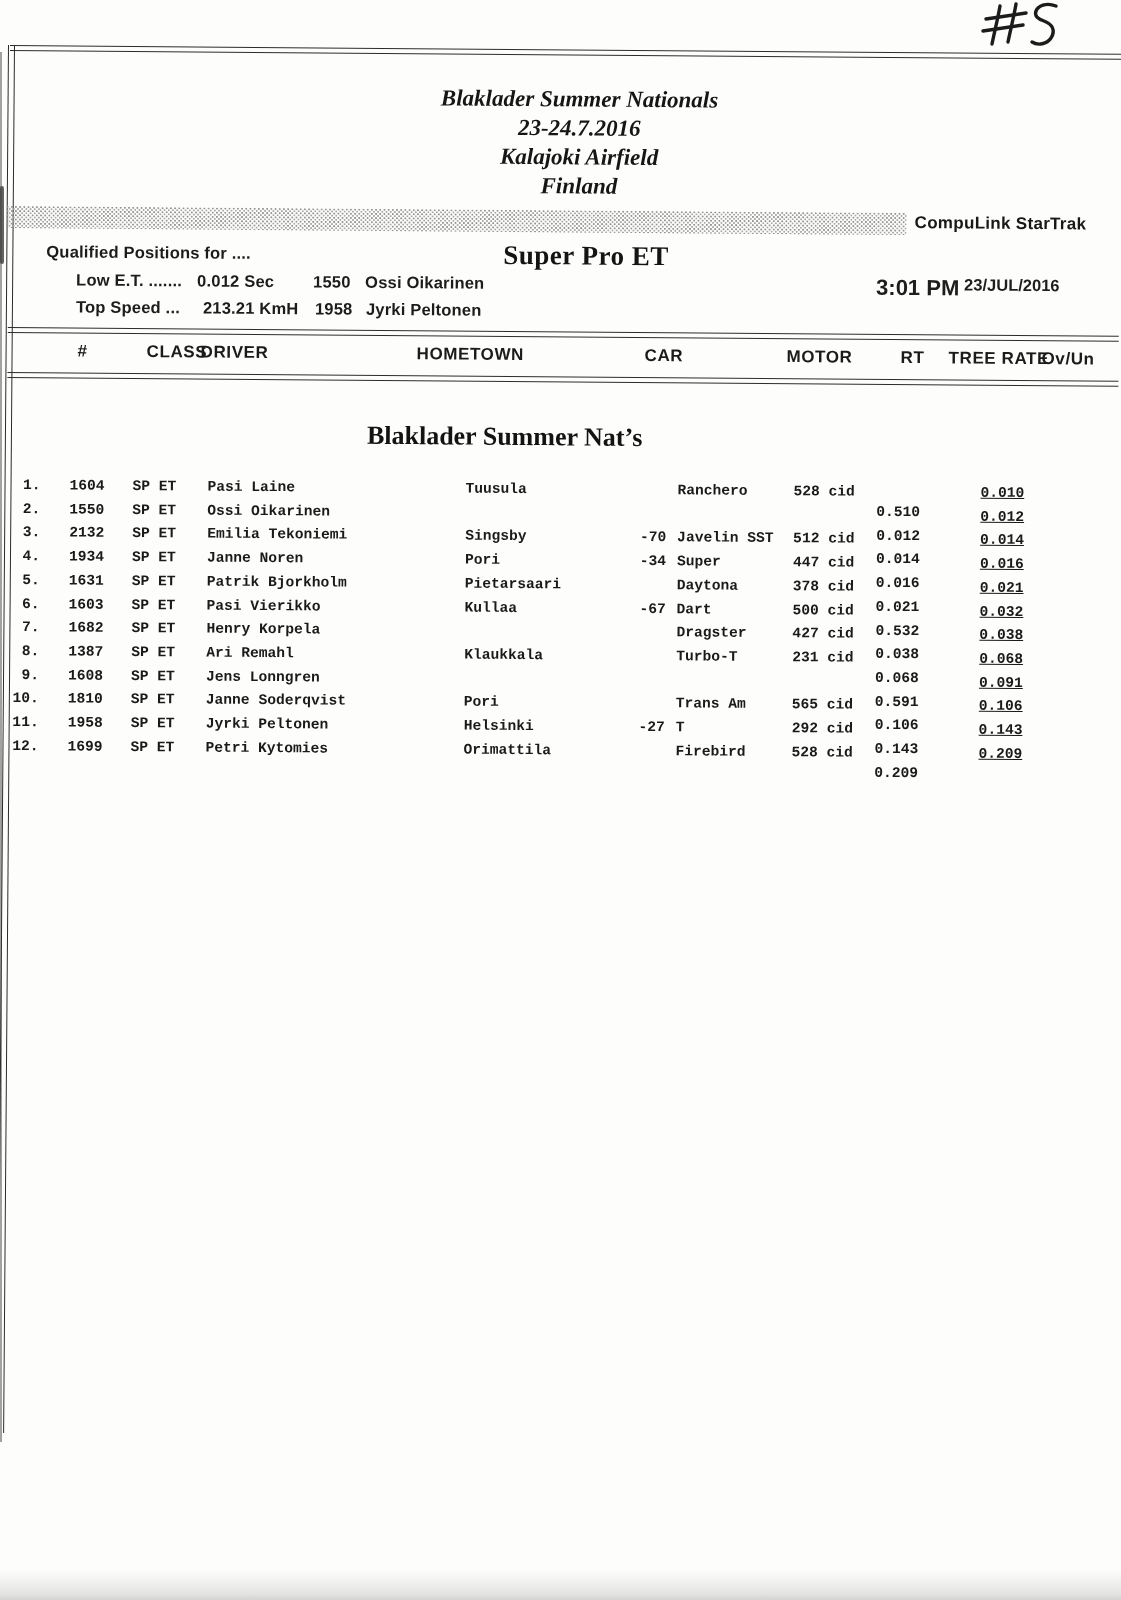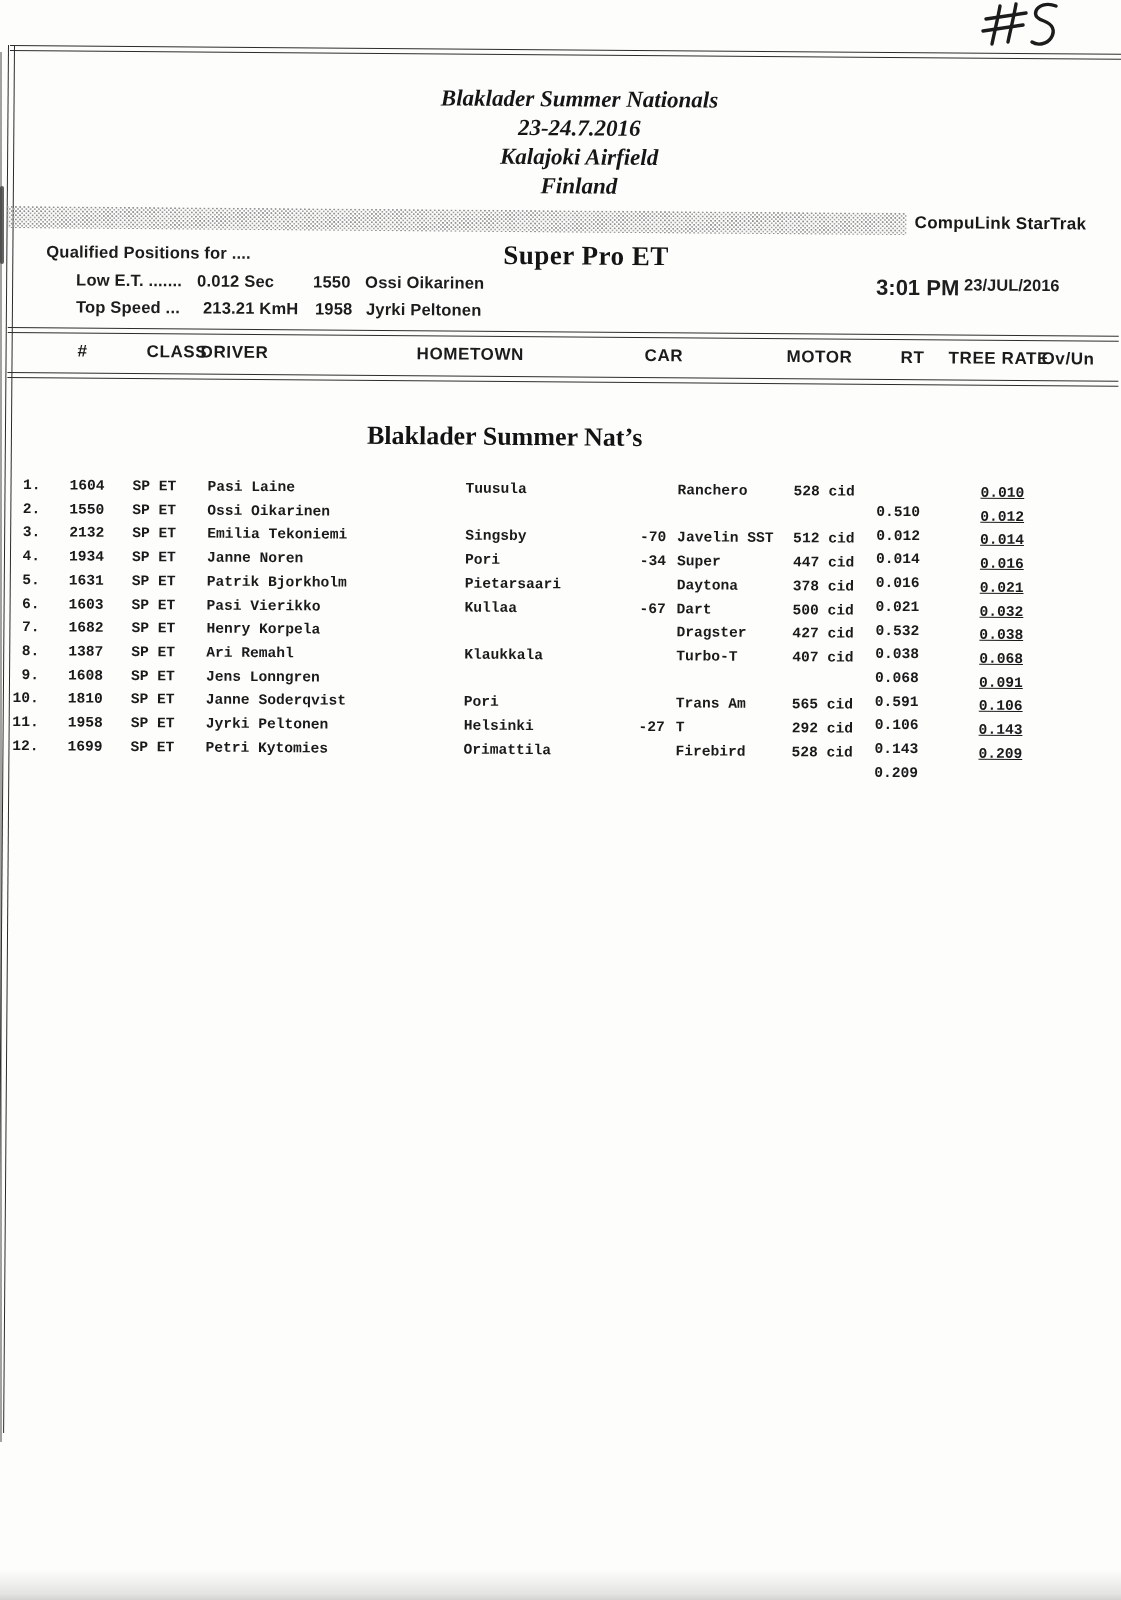--- a/index.html
+++ b/index.html
@@ -219,21 +219,21 @@
           <span class="c-ovun">0.038</span>
         </div>
         <div class="trow" style="top: 165.9px;">
           <span class="c-pos">8.</span>
           <span class="c-num">1387</span>
           <span class="c-cls">SP ET</span>
           <span class="c-driver">Ari Remahl</span>
           <span class="c-home">Klaukkala</span>
           <span class="c-cyear"></span>
           <span class="c-cmodel">Turbo-T</span>
-          <span class="c-motor">407 cid</span>
+          <span class="c-motor">231 cid</span>
           <span class="c-rt">0.068</span>
           <span class="c-ovun">0.068</span>
         </div>
         <div class="trow" style="top: 189.6px;">
           <span class="c-pos">9.</span>
           <span class="c-num">1608</span>
           <span class="c-cls">SP ET</span>
           <span class="c-driver">Jens Lonngren</span>
           <span class="c-home"></span>
           <span class="c-cyear"></span>

